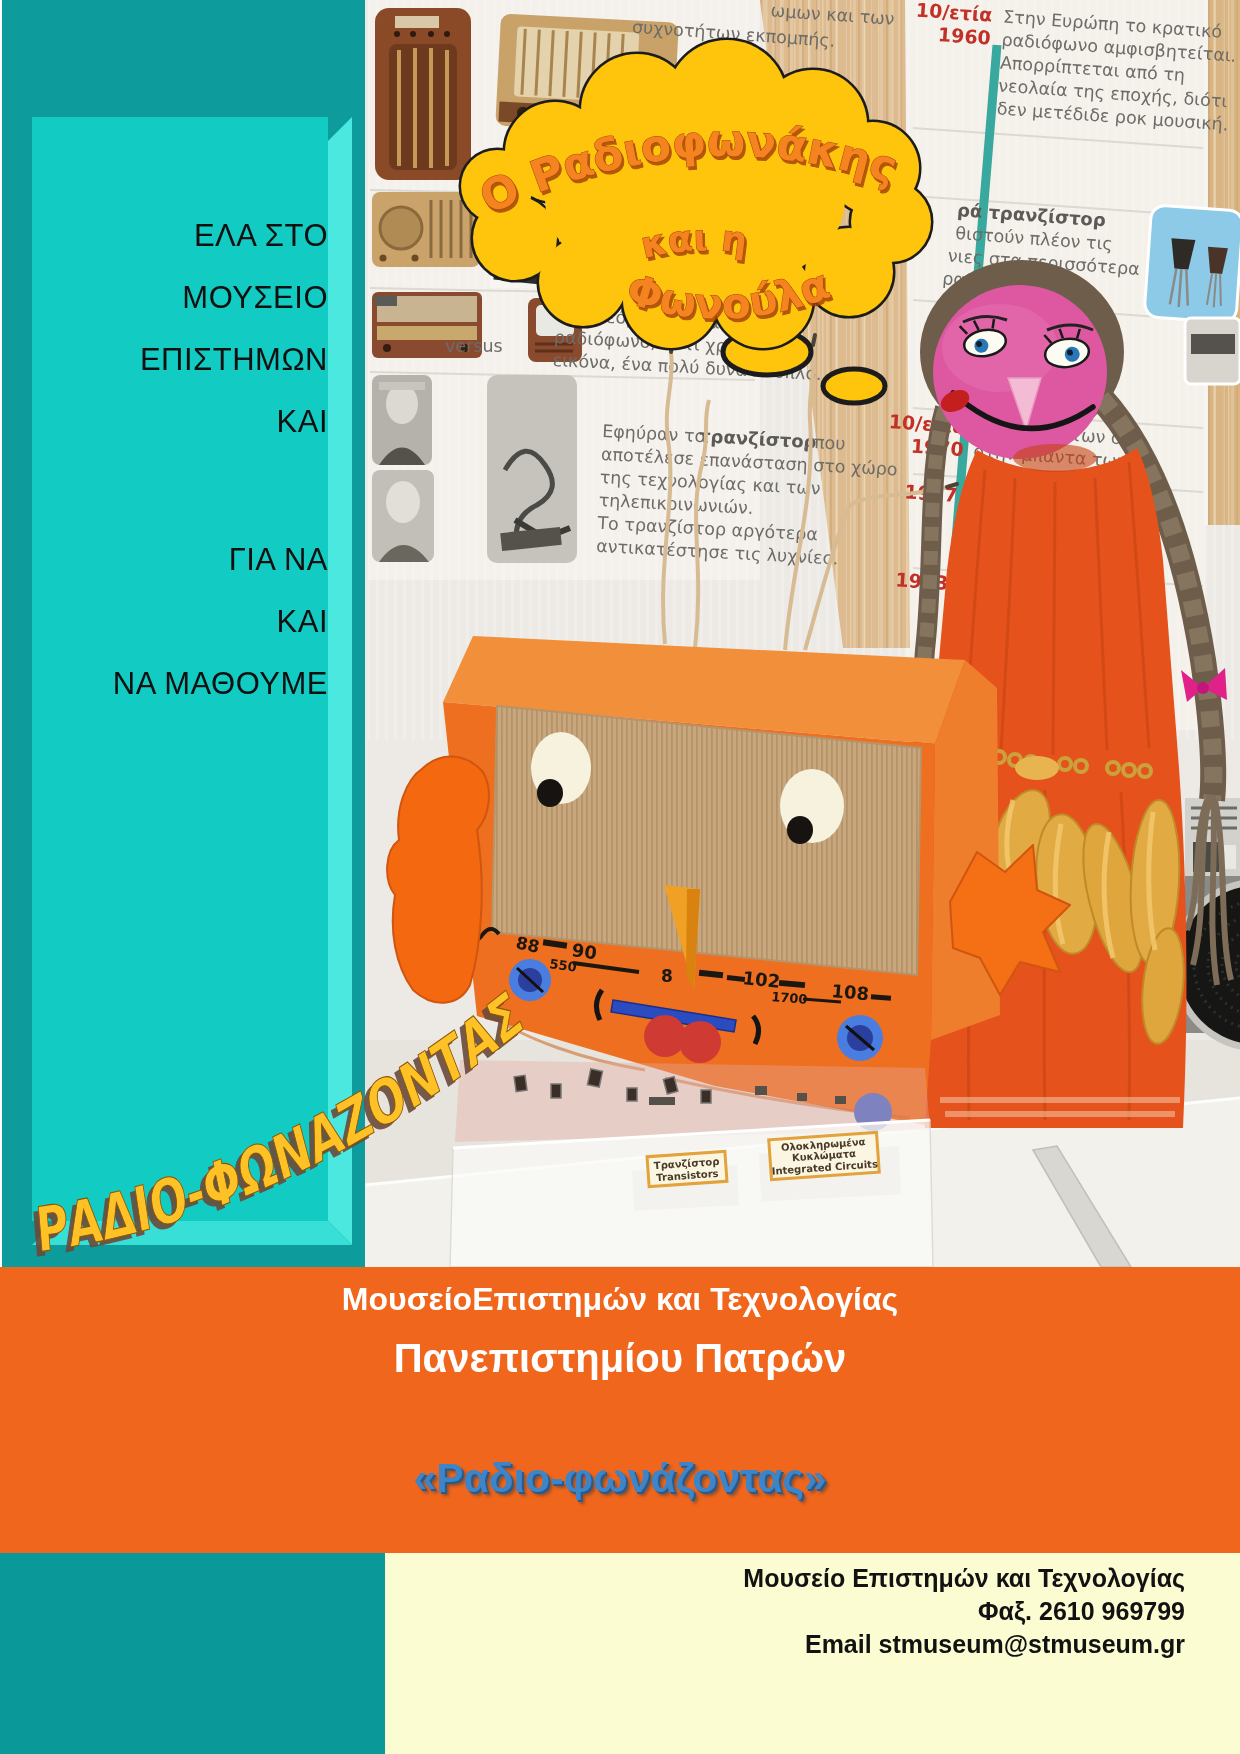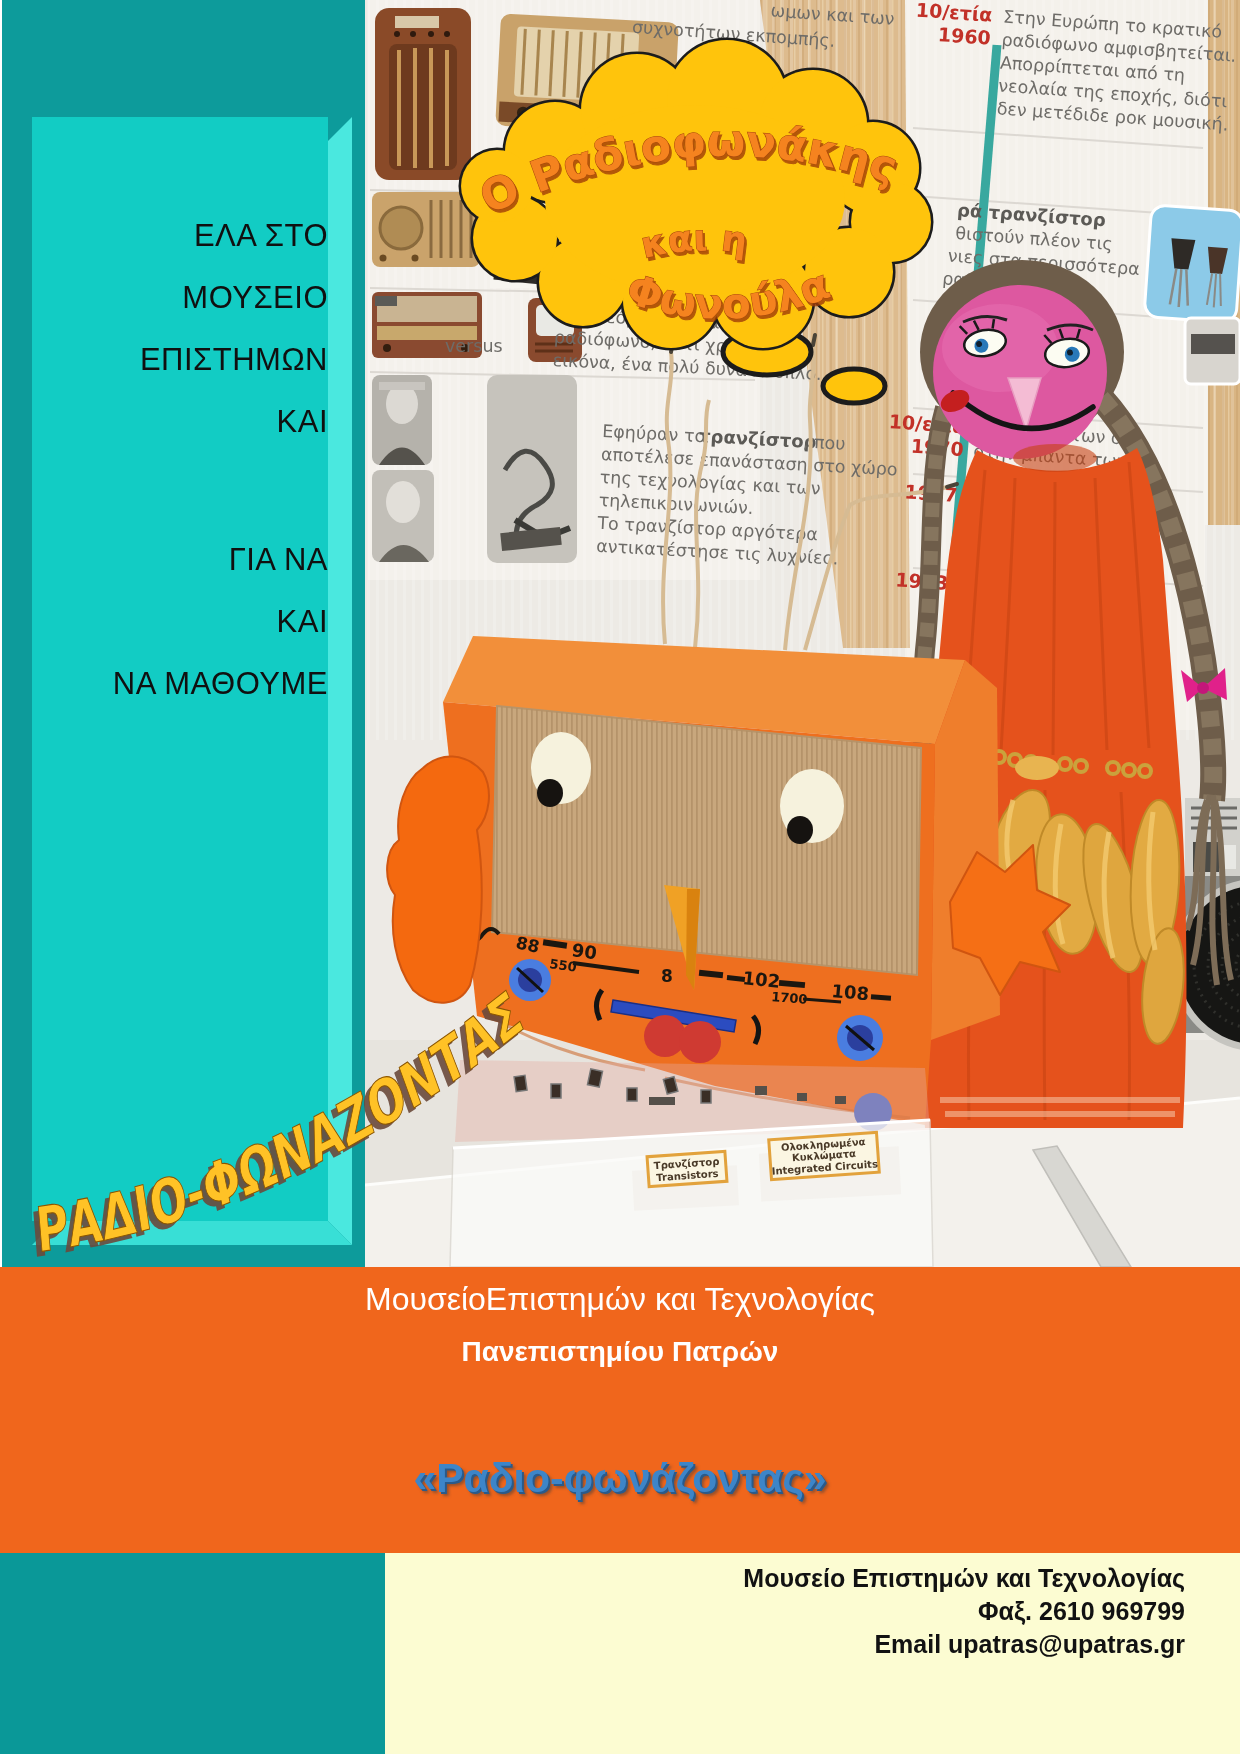--- a/index.html
+++ b/index.html
@@ -27,22 +27,22 @@
   .nm{fill:#38342f;font-weight:bold;font-size:18px;}
   .dial{fill:#1c1710;font-weight:bold;}
   .lbl{fill:#4a3a28;font-weight:bold;font-size:10px;text-anchor:middle;}
   .cloudtxt{fill:#f5831f;font-weight:bold;stroke:#a8470c;stroke-width:1px;paint-order:stroke;
     filter:drop-shadow(2px 3px 0 rgba(160,60,8,.8));}
   
   .wordart{position:absolute;left:8px;top:948px;z-index:30;pointer-events:none;}
   
   .orange-band{position:absolute;left:0;top:1267px;width:1240px;height:286px;background:#f0661c;}
   .ob-line{position:absolute;width:100%;text-align:center;color:#fff;white-space:nowrap;}
-  .ob-t1{top:14px;font-size:32px;font-weight:normal;}
-  .ob-t2{top:69px;font-size:28px;font-weight:bold;}
+  .ob-t1{top:14px;font-size:32px;font-weight:bold;}
+  .ob-t2{top:69px;font-size:40px;font-weight:bold;}
   .ob-sub{top:138px;font-size:23px;}
   .ob-prog{top:188px;font-size:41px;font-weight:bold;color:#3d85c8;
     text-shadow:2px 2px 0 #2a5a8a,4px 4px 3px rgba(60,60,60,.5);}
   
   .bottom-teal{position:absolute;left:0;top:1553px;width:385px;height:201px;background:#0a9898;}
   .bottom-cream{position:absolute;left:385px;top:1553px;width:855px;height:201px;background:#fcfcd2;}
   .contact{position:absolute;left:385px;top:1562px;width:780px;text-align:right;color:#121212;
     font-weight:bold;font-size:25px;line-height:33px;padding-left:20px;}
 </style>
 </head>
@@ -571,16 +571,16 @@
     <div class="ob-line ob-t1">ΜουσείοΕπιστημών και Τεχνολογίας</div>
     <div class="ob-line ob-t2">Πανεπιστημίου Πατρών</div>
     <div class="ob-line ob-prog">«Ραδιο-φωνάζοντας»</div>
   </div>
 
   <div class="bottom-teal"></div>
   <div class="bottom-cream"></div>
   <div class="contact">
     <div>Μουσείο Επιστημών και Τεχνολογίας</div>
     <div>Φαξ. 2610 969799</div>
-    <div>Email upatras@upatras.gr</div>
+    <div>Email stmuseum@stmuseum.gr</div>
   </div>
 
 </div>
 
 </body></html>

